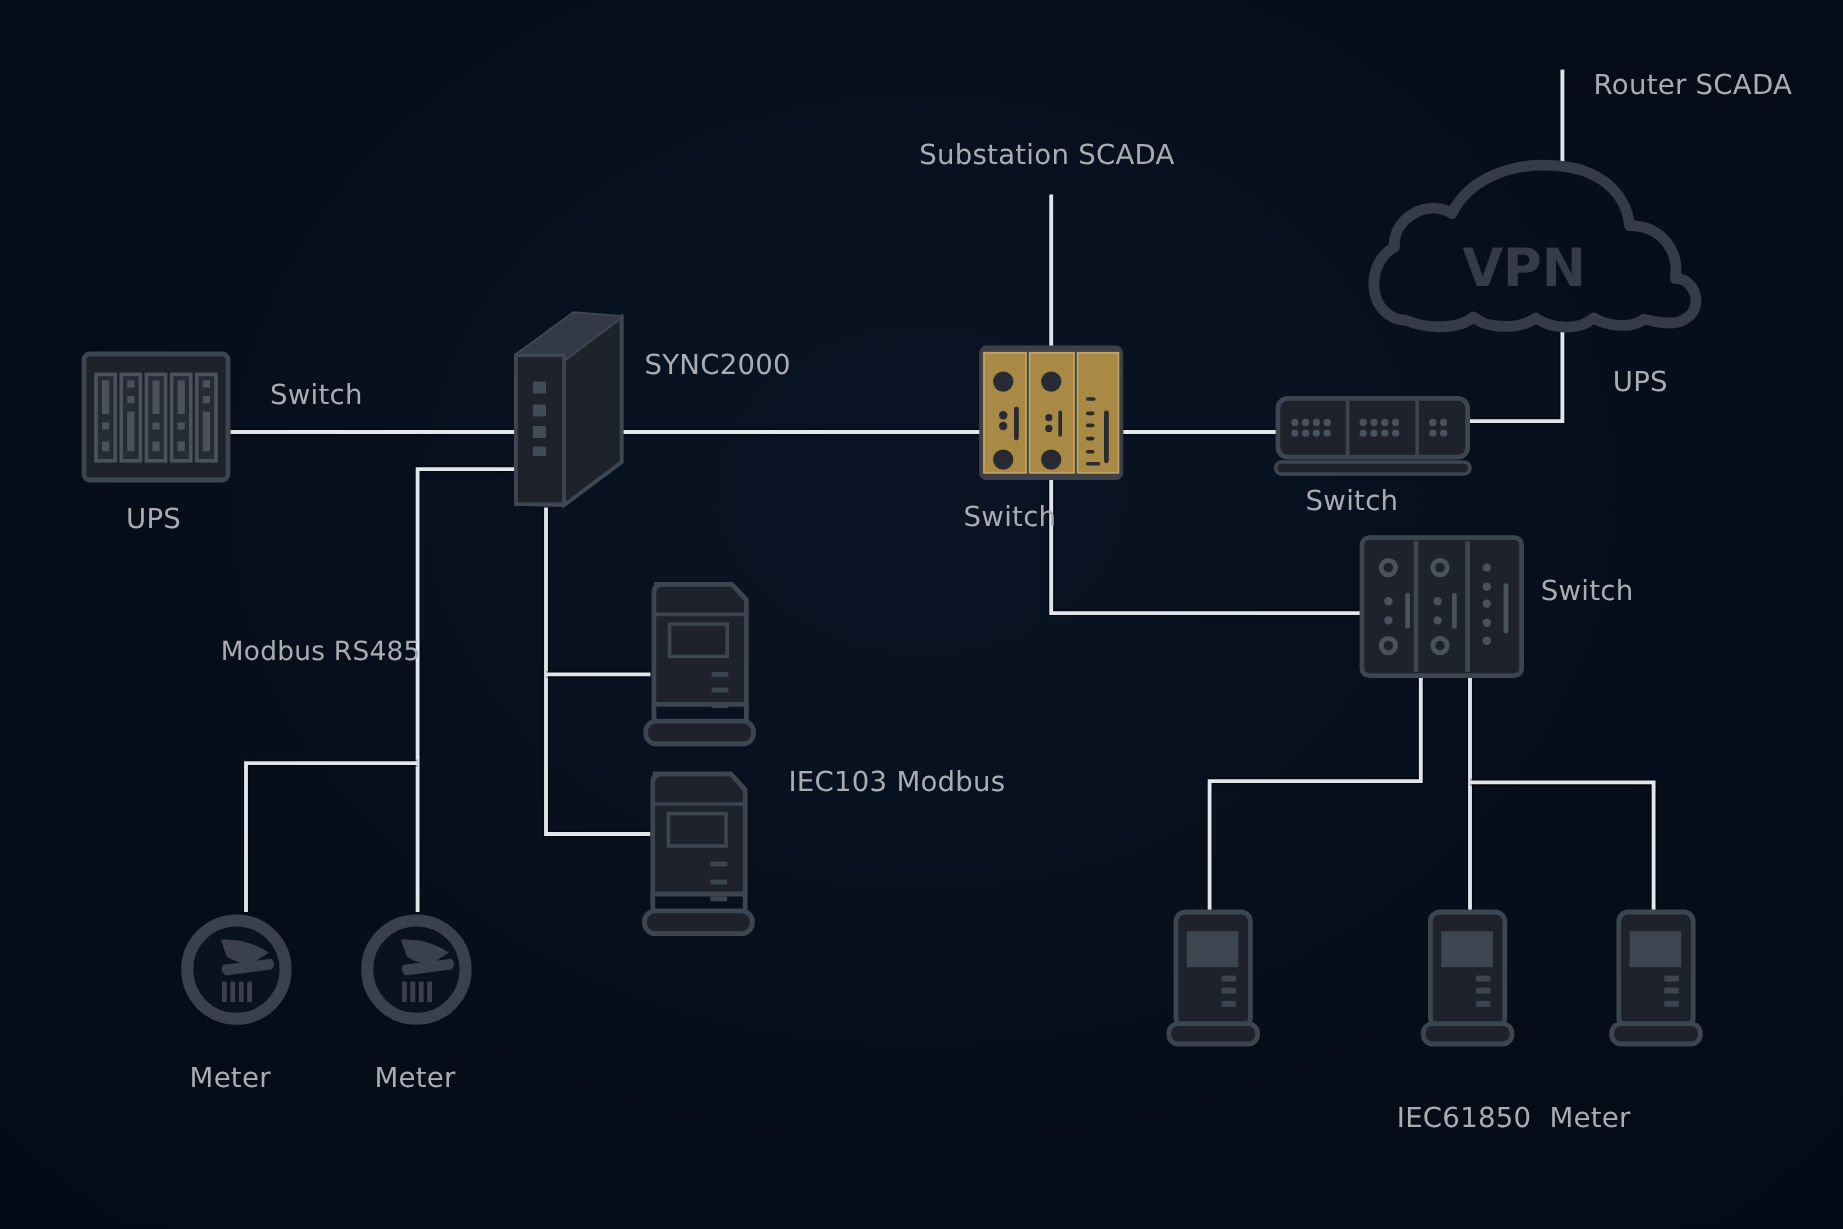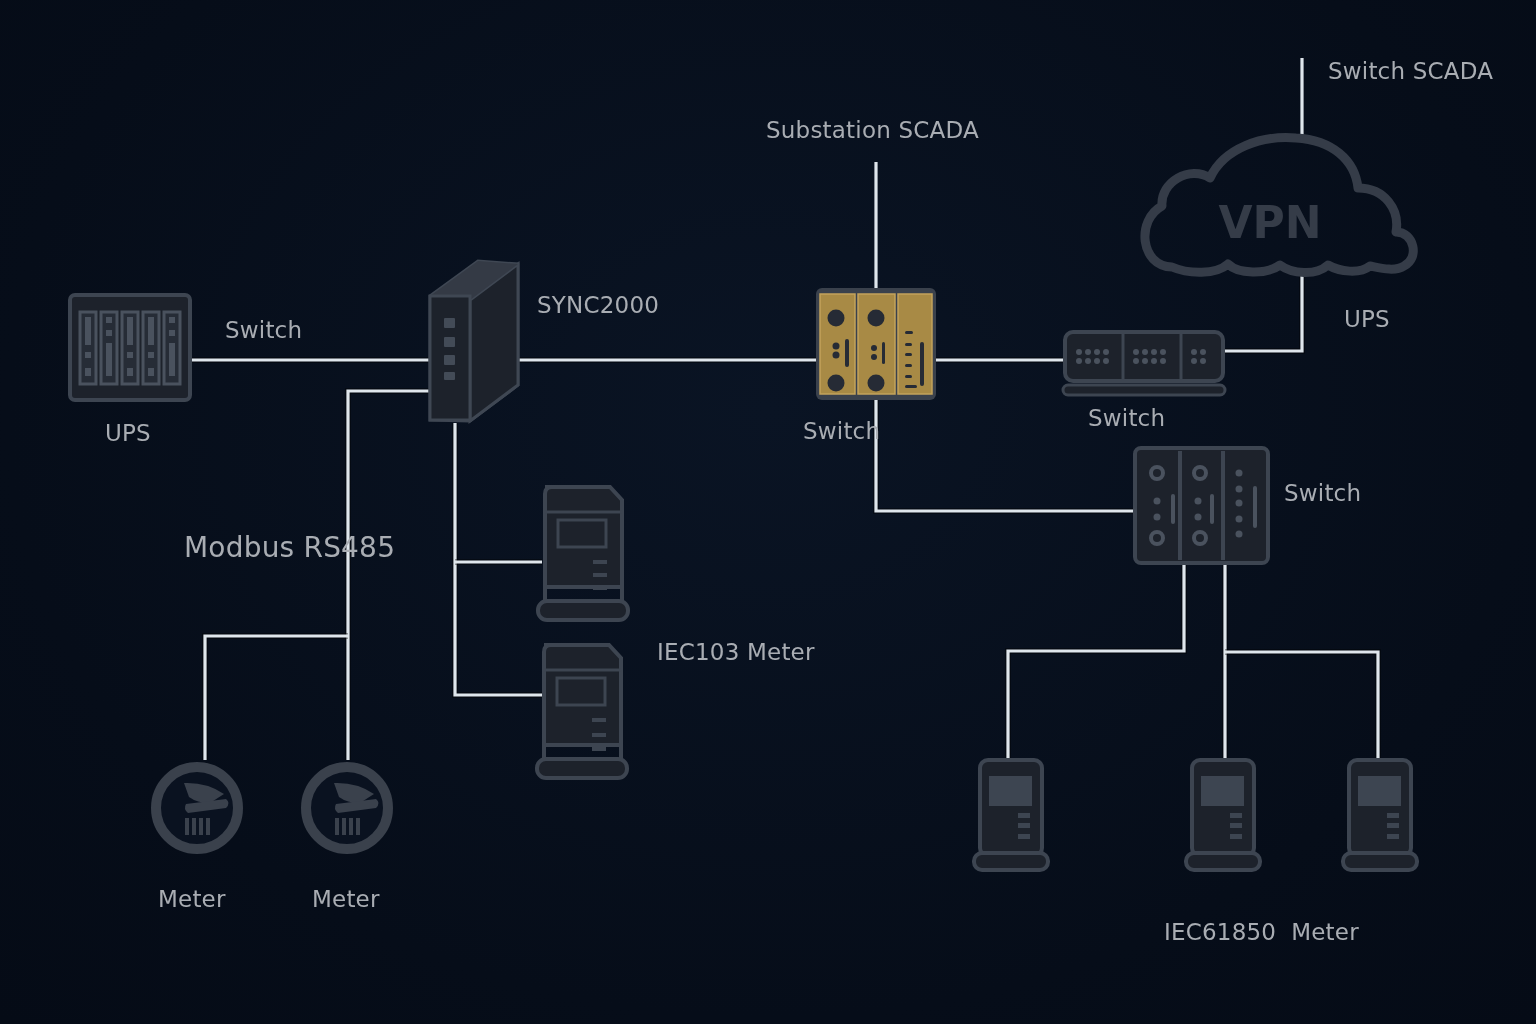--- a/index.html
+++ b/index.html
@@ -281,23 +281,23 @@
         <rect x="44" y="63" width="12" height="5"></rect>
         <rect x="44" y="74" width="12" height="5"></rect>
       </g>
     <rect x="0" y="93" width="74" height="17" rx="8" fill="#1d222b" stroke="#3d4551" stroke-width="4"></rect>
   </g>
 </svg>
 
 <div class="lbl" style="left:105px; top:420px;">UPS</div>
 <div class="lbl" style="left:225px; top:317px;">Switch</div>
 <div class="lbl" style="left:537px; top:292px;">SYNC2000</div>
-<div class="lbl" style="left:184px; top:531px; font-size:28px;">Modbus RS485</div>
+<div class="lbl" style="left:184px; top:531px; font-size:22px;">Modbus RS485</div>
 <div class="lbl" style="left:766px; top:117px;text-align:center;">Substation SCADA</div>
 <div class="lbl" style="left:803px; top:418px;">Switch</div>
 <div class="lbl" style="left:1088px; top:405px;">Switch</div>
-<div class="lbl" style="left:1328px; top:58px;">Switch SCADA</div>
+<div class="lbl" style="left:1328px; top:58px;">Router SCADA</div>
 <div class="lbl" style="left:1344px; top:306px;">UPS</div>
 <div class="lbl" style="left:1284px; top:480px;">Switch</div>
-<div class="lbl" style="left:657px; top:639px;">IEC103 Meter</div>
+<div class="lbl" style="left:657px; top:639px;">IEC103 Modbus</div>
 <div class="lbl" style="left:158px; top:886px;">Meter</div>
 <div class="lbl" style="left:312px; top:886px;">Meter</div>
 <div class="lbl" style="left:1164px; top:919px; white-space:pre;">IEC61850  Meter</div>
 
 </body></html>

